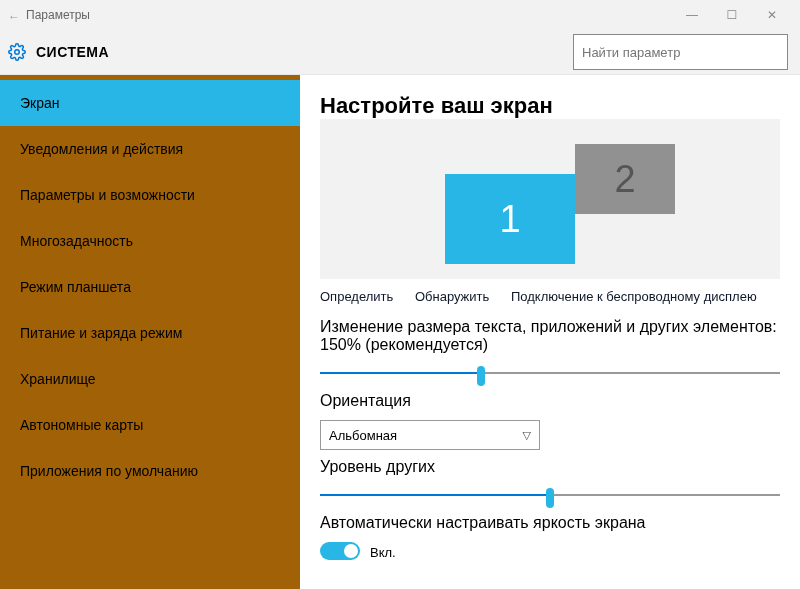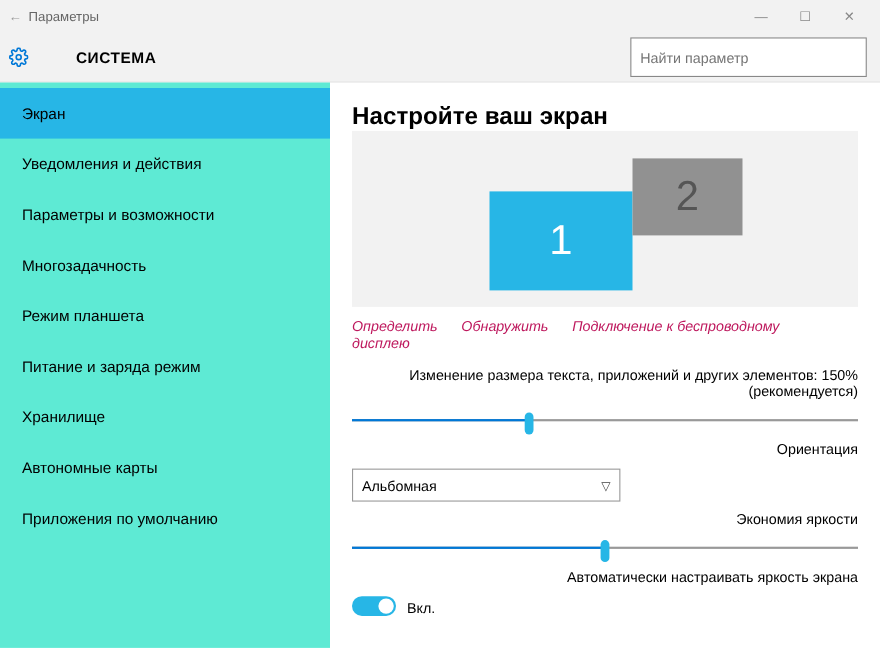--- a/index.html
+++ b/index.html
@@ -1,42 +1,42 @@
 <!DOCTYPE html>
 <html><head>
 <meta charset="utf-8">
 <style>
   * { box-sizing: border-box; margin: 0; padding: 0; }
   body { font-family: "Segoe UI", Tahoma, sans-serif; font-size: 13px; color: #000; background: #fff; width: 800px; height: 589px; overflow: hidden; }
   .titlebar { height: 30px; background: #f2f2f2; display: flex; align-items: center; padding: 0 8px; color: #666; font-size: 12px; }
   .titlebar .back { width: 18px; color: #999; }
   .titlebar .spacer { flex: 1; }
   .titlebar .winbtn { width: 40px; text-align: center; color: #888; font-size: 12px; }
-  .header { height: 45px; background: #f2f2f2; display: flex; align-items: center; padding: 0 12px 0 8px; border-bottom: 1px solid #e5e5e5; gap: 33px; }
+  .header { height: 45px; background: #f2f2f2; display: flex; align-items: center; padding: 0 12px 0 8px; border-bottom: 1px solid #e5e5e5; }
   .header .gear { width: 18px; height: 18px; margin-right: 10px; color: #0078d7; }
   .header .title { font-size: 14px; font-weight: 600; letter-spacing: 0.5px; flex: 1; }
   .header .search { width: 215px; height: 36px; border: 1px solid #888; padding: 0 8px; font-size: 13px; background: #fff; }
   .body { display: flex; height: calc(589px - 75px); }
-  .sidebar { width: 300px; background: #5eead4; padding-top: 5px; }
+  .sidebar { width: 300px; background: #a16207; padding-top: 5px; }
   .navitem { padding: 15px 20px; font-size: 14px; cursor: pointer; }
   .navitem.selected { background: #27b6e6; color: #000; }
   .content { flex: 1; padding: 18px 20px 0 20px; overflow: hidden; }
   .content h1 { font-size: 22px; font-weight: 700; }
   .display-area { background: #f2f2f2; height: 160px; position: relative; }
   .monitor { position: absolute; display: flex; align-items: center; justify-content: center; color: #fff; font-size: 38px; font-weight: 300; }
   .monitor.m1 { background: #27b6e6; width: 130px; height: 90px; left: 125px; top: 55px; }
   .monitor.m2 { background: #919191; width: 100px; height: 70px; left: 255px; top: 25px; color: #555;}
   .links { padding: 10px 0 6px 0; }
-  .links a { color: #be185d; font-size: 13px; margin-right: 18px; text-decoration: none; cursor: pointer; font-style: italic; }
-  .label { font-size: 13px; margin: 8px 0 10px 0; text-align: right; }
+  .links a { color: #0f172a; font-size: 13px; margin-right: 18px; text-decoration: none; cursor: pointer; }
+  .label { font-size: 16px; margin: 8px 0 10px 0; }
   .slider-wrap { position: relative; width: 100%; height: 20px; margin-bottom: 4px; }
   .slider-track { position: absolute; top: 8px; left: 0; right: 0; height: 2px; background: #999; }
   .slider-fill { position: absolute; top: 8px; left: 0; height: 2px; background: #0078d7; }
   .slider-thumb { position: absolute; top: 2px; width: 8px; height: 20px; background: #27b6e6; border-radius: 4px; transform: translateX(-4px); }
-  .select { width: 244px; height: 30px; border: 1px solid #999; padding: 4px 8px; font-size: 13px; display: flex; align-items: center; justify-content: space-between; background: #fff; cursor: pointer; margin-bottom: 8px; }
+  .select { width: 220px; height: 30px; border: 1px solid #999; padding: 4px 8px; font-size: 13px; display: flex; align-items: center; justify-content: space-between; background: #fff; cursor: pointer; margin-bottom: 8px; }
   .select .chev { font-size: 11px; color: #444; }
   .toggle-row { display: flex; align-items: flex-end; margin-top: 6px; }
   .toggle { width: 40px; height: 18px; border-radius: 9px; background: #27b6e6; position: relative; margin-right: 10px; cursor: pointer; }
   .toggle .knob { position: absolute; right: 2px; top: 2px; width: 14px; height: 14px; border-radius: 50%; background: #fff; }
   .toggle-label { font-size: 13px; }
 </style>
 </head>
 <body>
 
 <div class="titlebar">
@@ -90,21 +90,21 @@
       <div class="slider-fill" style="width:35%"></div>
       <div class="slider-thumb" style="left:35%"></div>
     </div>
 
     <div class="label">Ориентация</div>
     <div class="select">
       <span>Альбомная</span>
       <span class="chev">▽</span>
     </div>
 
-    <div class="label">Экономия яркости</div>
+    <div class="label">Уровень других</div>
     <div class="slider-wrap">
       <div class="slider-track"></div>
       <div class="slider-fill" style="width:50%"></div>
       <div class="slider-thumb" style="left:50%"></div>
     </div>
 
     <div class="label">Автоматически настраивать яркость экрана</div>
     <div class="toggle-row">
       <div class="toggle">
         <div class="knob"></div>

